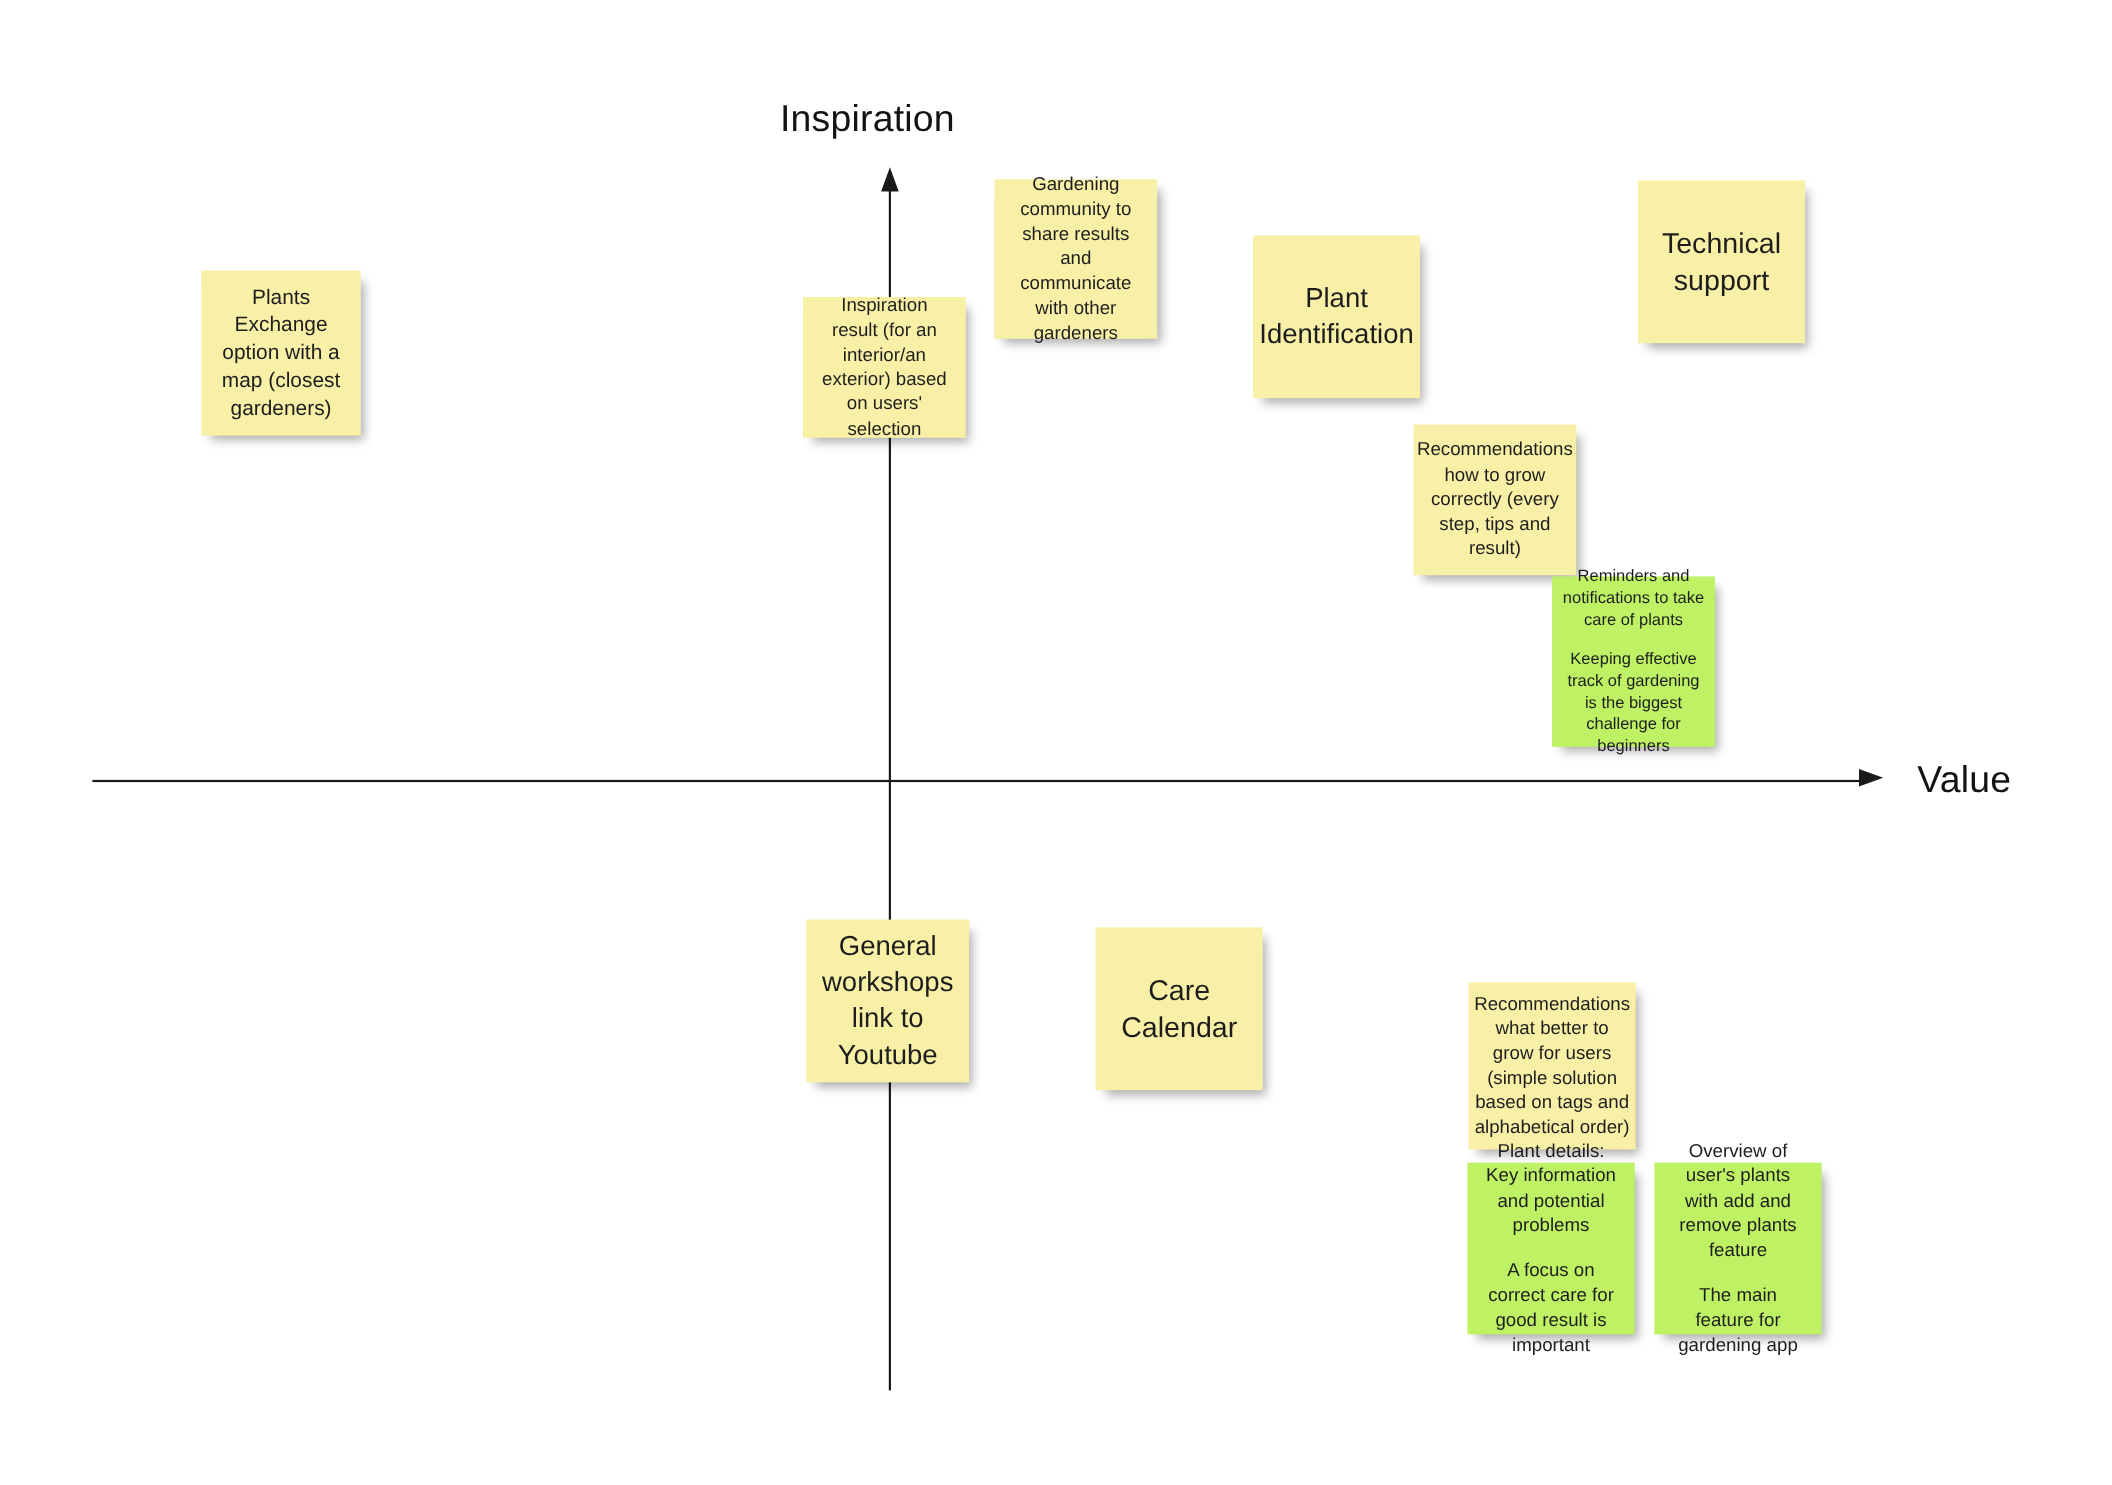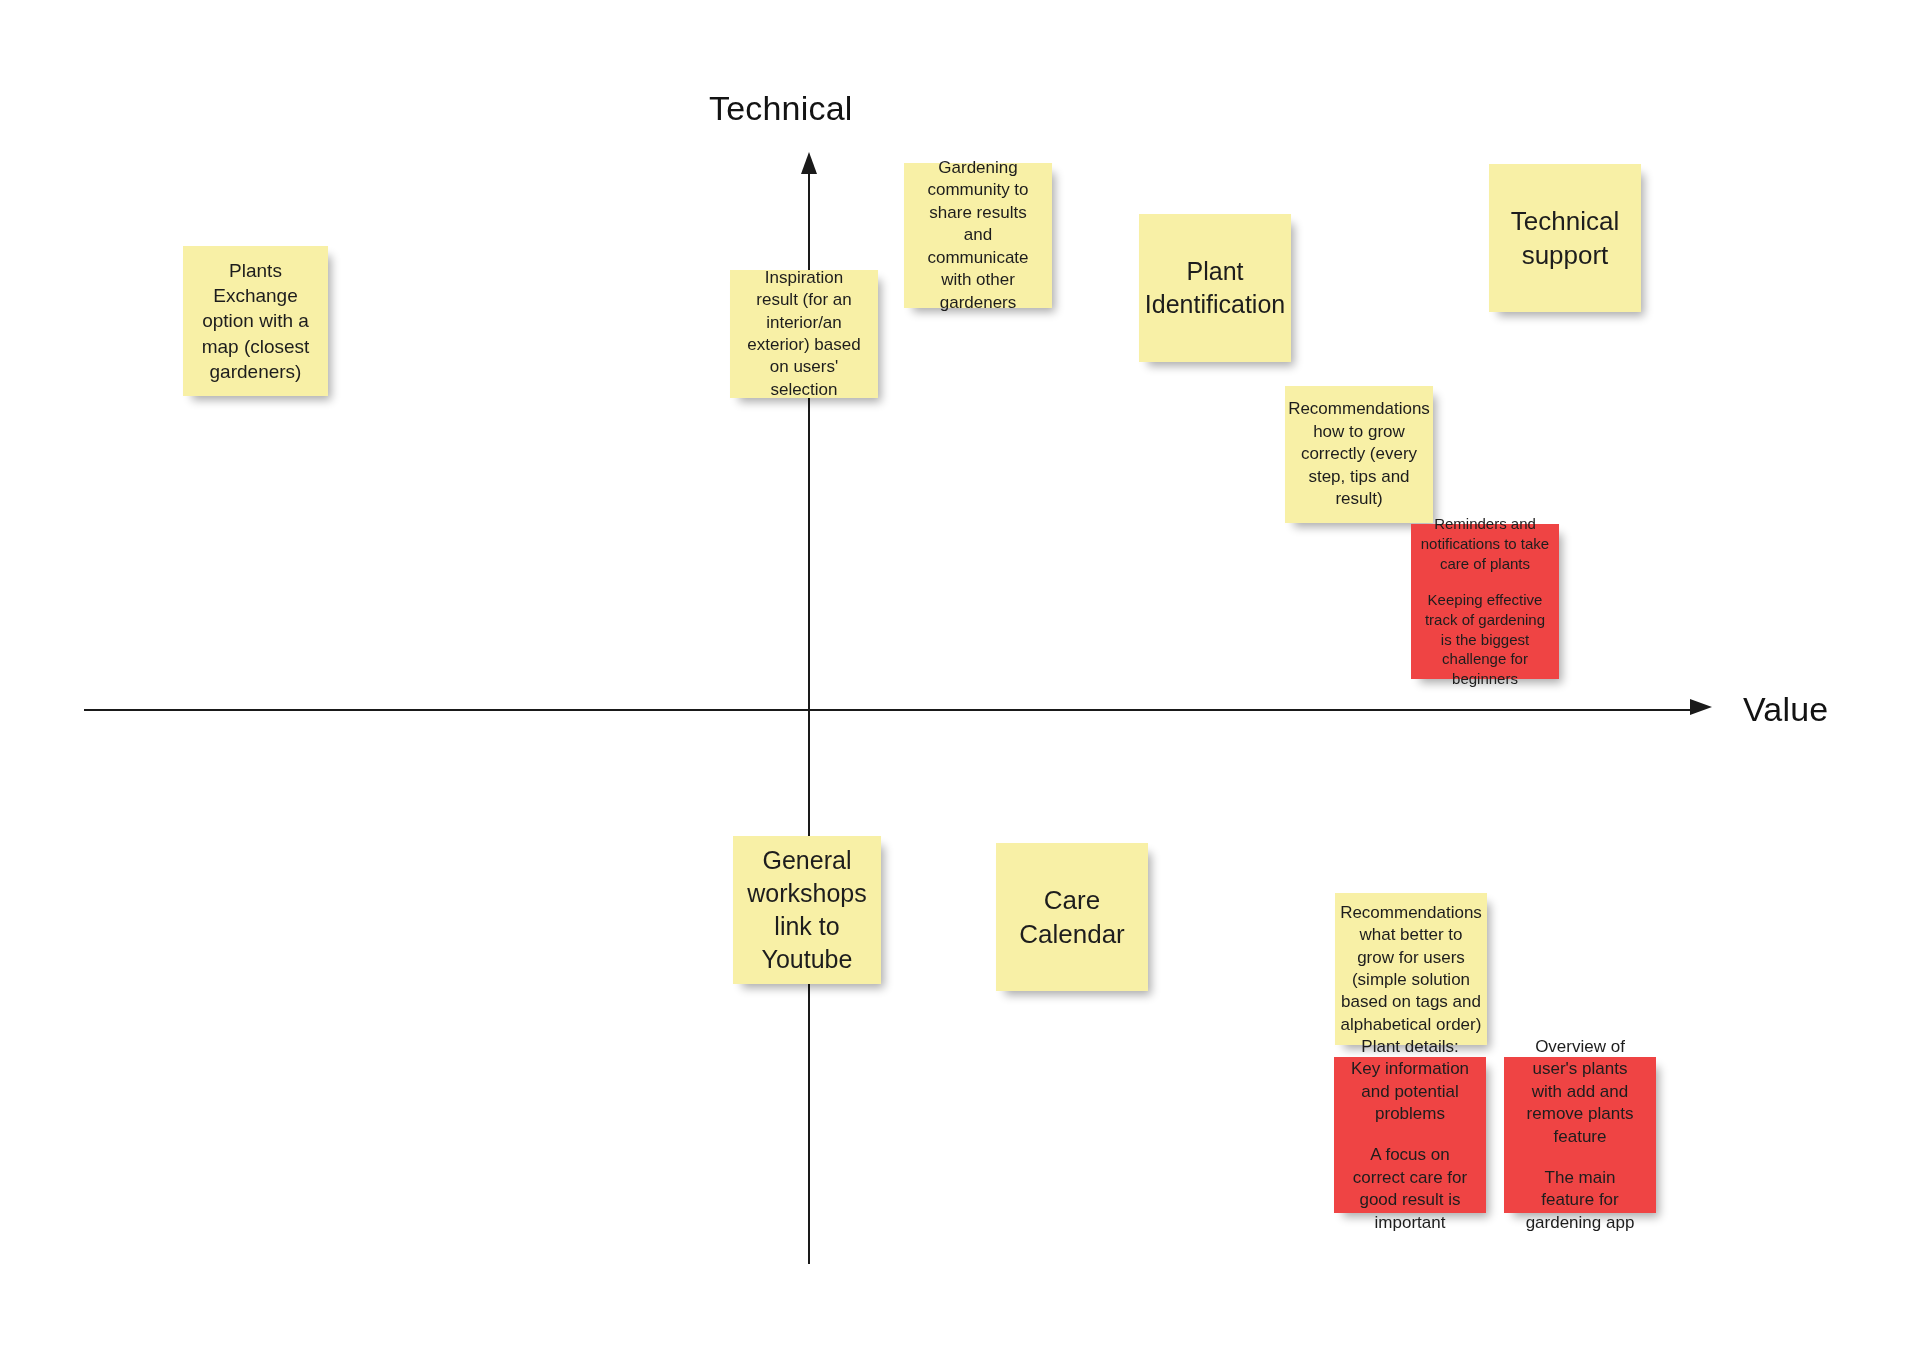--- a/index.html
+++ b/index.html
@@ -81,42 +81,42 @@
     align-items: center;
     justify-content: center;
     text-align: center;
     padding: 10px 12px;
     line-height: 1.32;
     color: #1d1d1d;
     box-shadow: 6px 7px 9px -3px rgba(0,0,0,0.33);
     white-space: pre-line;
   }
   .note.yellow { background: #F8F0A6; }
-  .note.pink   { background: #ef4444; }
+  .note.pink   { background: #bef264; }
 
   .note .body + .body { margin-top: 1.1em; }
 
   
   .fs-sm  { font-size: 15px; }
   .fs-md  { font-size: 17px; }
   .fs-lg  { font-size: 19px; }
   .fs-xl  { font-size: 25px; }
   .fs-xxl { font-size: 26px; justify-content: center; }
 </style>
 </head>
 <body>
 
 <div id="board">
 
   <div class="axis-line" id="x-axis-line"></div>
   <div class="axis-line" id="y-axis-line"></div>
   <div class="arrow-head" id="y-arrow"></div>
   <div class="arrow-head" id="x-arrow"></div>
 
-  <div class="axis-label" id="label-complexity">Technical</div>
+  <div class="axis-label" id="label-complexity">Inspiration</div>
 
   <div class="axis-label" id="label-value">Value</div>
 
   <div class="note yellow fs-lg" style="left:183px; top:246px; width:145px; height:150px;">
     <div class="body">Plants Exchange option with a map (closest gardeners)</div>
   </div>
 
   <div class="note yellow fs-md" style="left:730px; top:270px; width:148px; height:128px;">
     <div class="body">Inspiration result (for an interior/an exterior) based on users' selection</div>
   </div>

